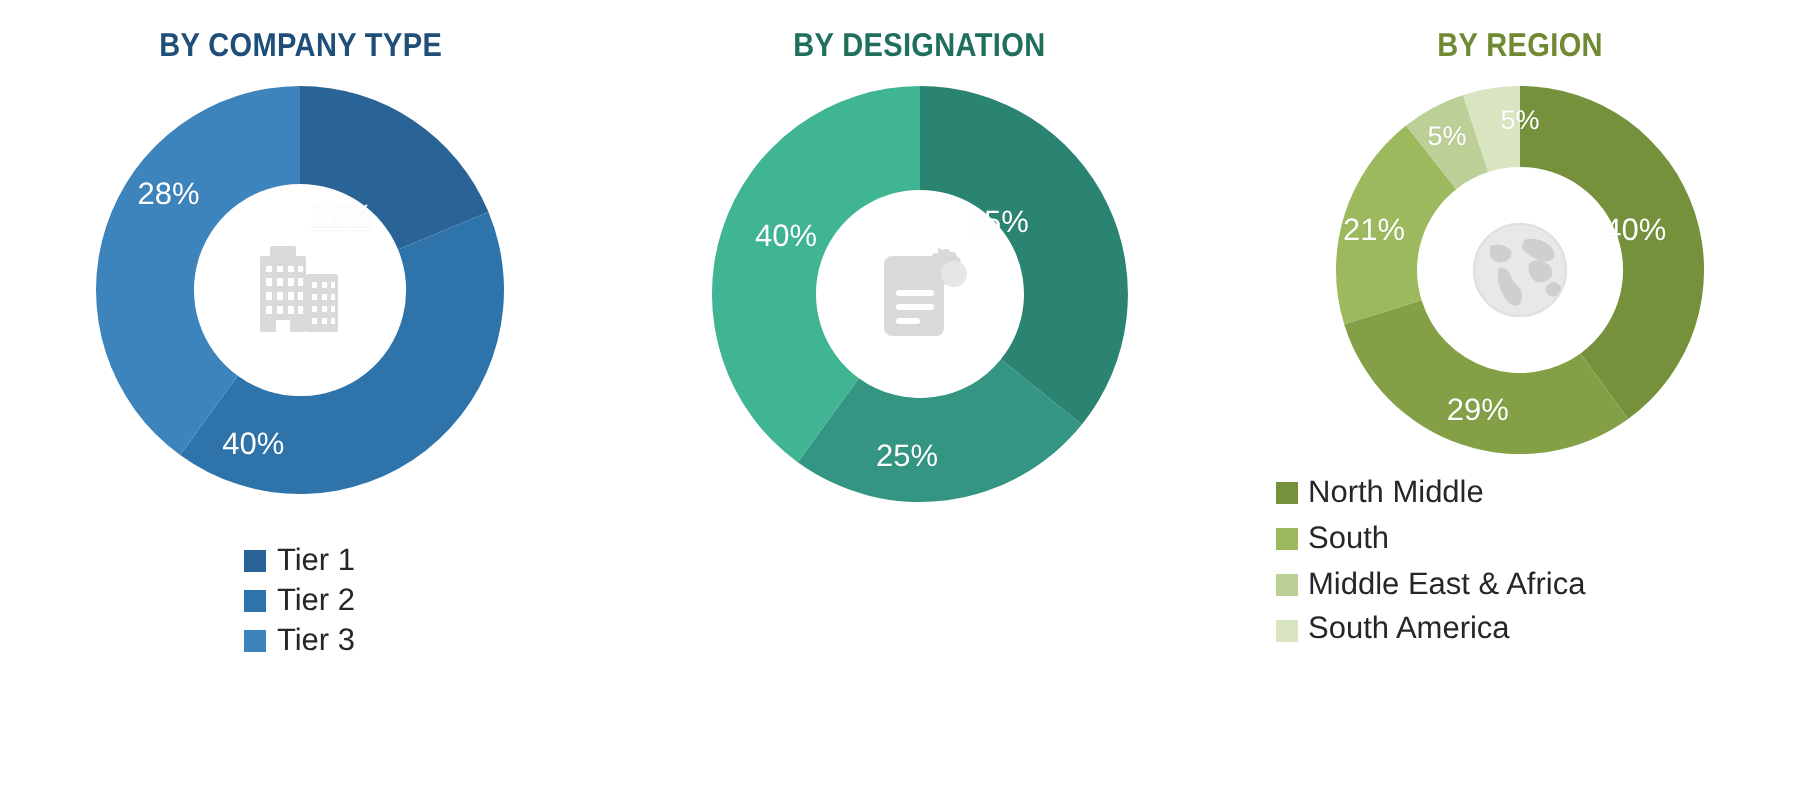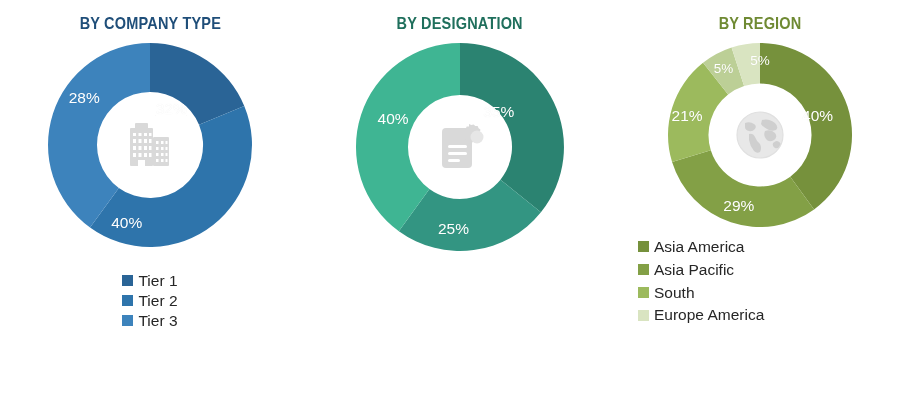--- a/index.html
+++ b/index.html
@@ -270,30 +270,30 @@
             <path d="M 44 34 q 4 0 5 4 q -2 4 -6 3 q -3 -2 -2 -5 z"></path>
           </g>
           <circle cx="28" cy="28" r="23" fill="none" stroke="#e0e0e0" stroke-width="1.2"></circle>
         </svg>
       </div>
     </div>
 
     <div class="legend legend-v legend-region">
       <div class="legend-row">
         <span class="legend-swatch" style="background:#76913c;"></span>
-        <span class="legend-label">Asia America</span>
-      </div>
-      <div class="legend-row">
-        <span class="legend-swatch" style="background:#83a046;"></span>
-        <span class="legend-label">Asia Pacific</span>
+        <span class="legend-label">North Middle</span>
       </div>
       <div class="legend-row">
         <span class="legend-swatch" style="background:#9cba5d;"></span>
         <span class="legend-label">South</span>
       </div>
       <div class="legend-row">
+        <span class="legend-swatch" style="background:#bccf96;"></span>
+        <span class="legend-label">Middle East &amp; Africa</span>
+      </div>
+      <div class="legend-row">
         <span class="legend-swatch" style="background:#d9e4c1;"></span>
-        <span class="legend-label">Europe America</span>
+        <span class="legend-label">South America</span>
       </div>
     </div>
   </div>
 
 </div>
 
 </body></html>

